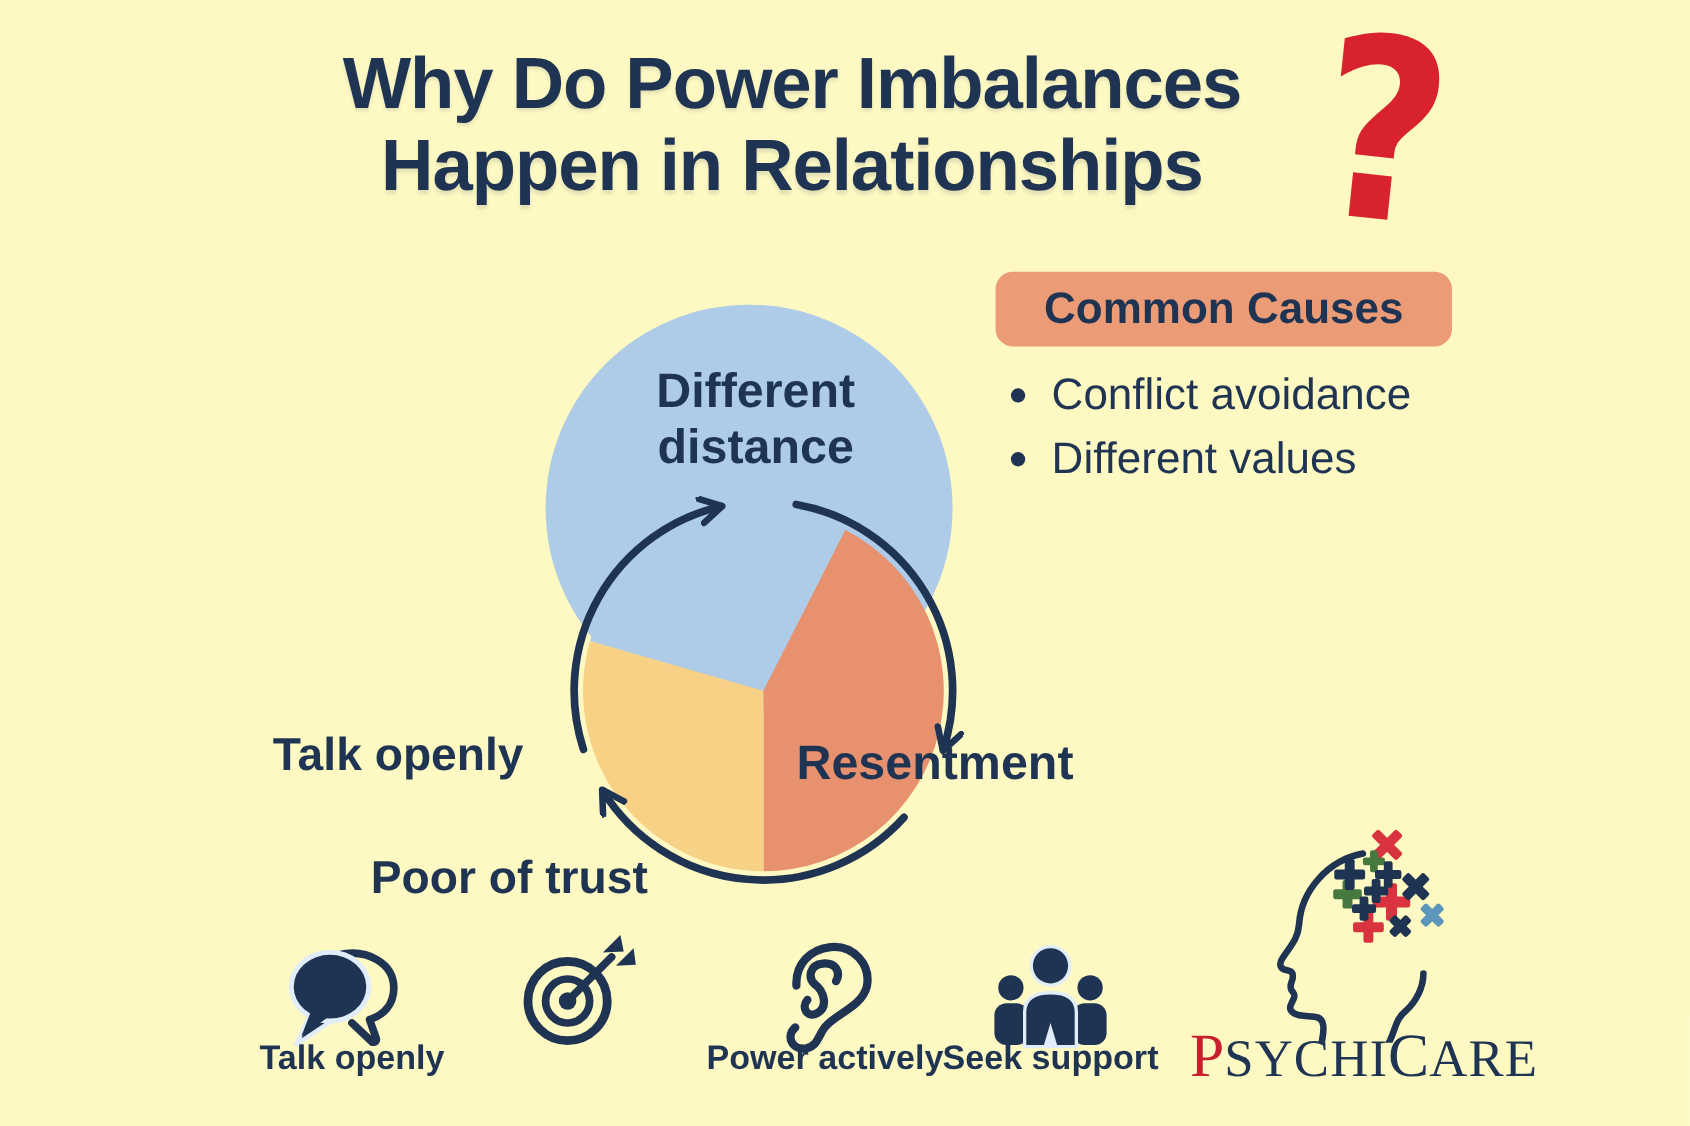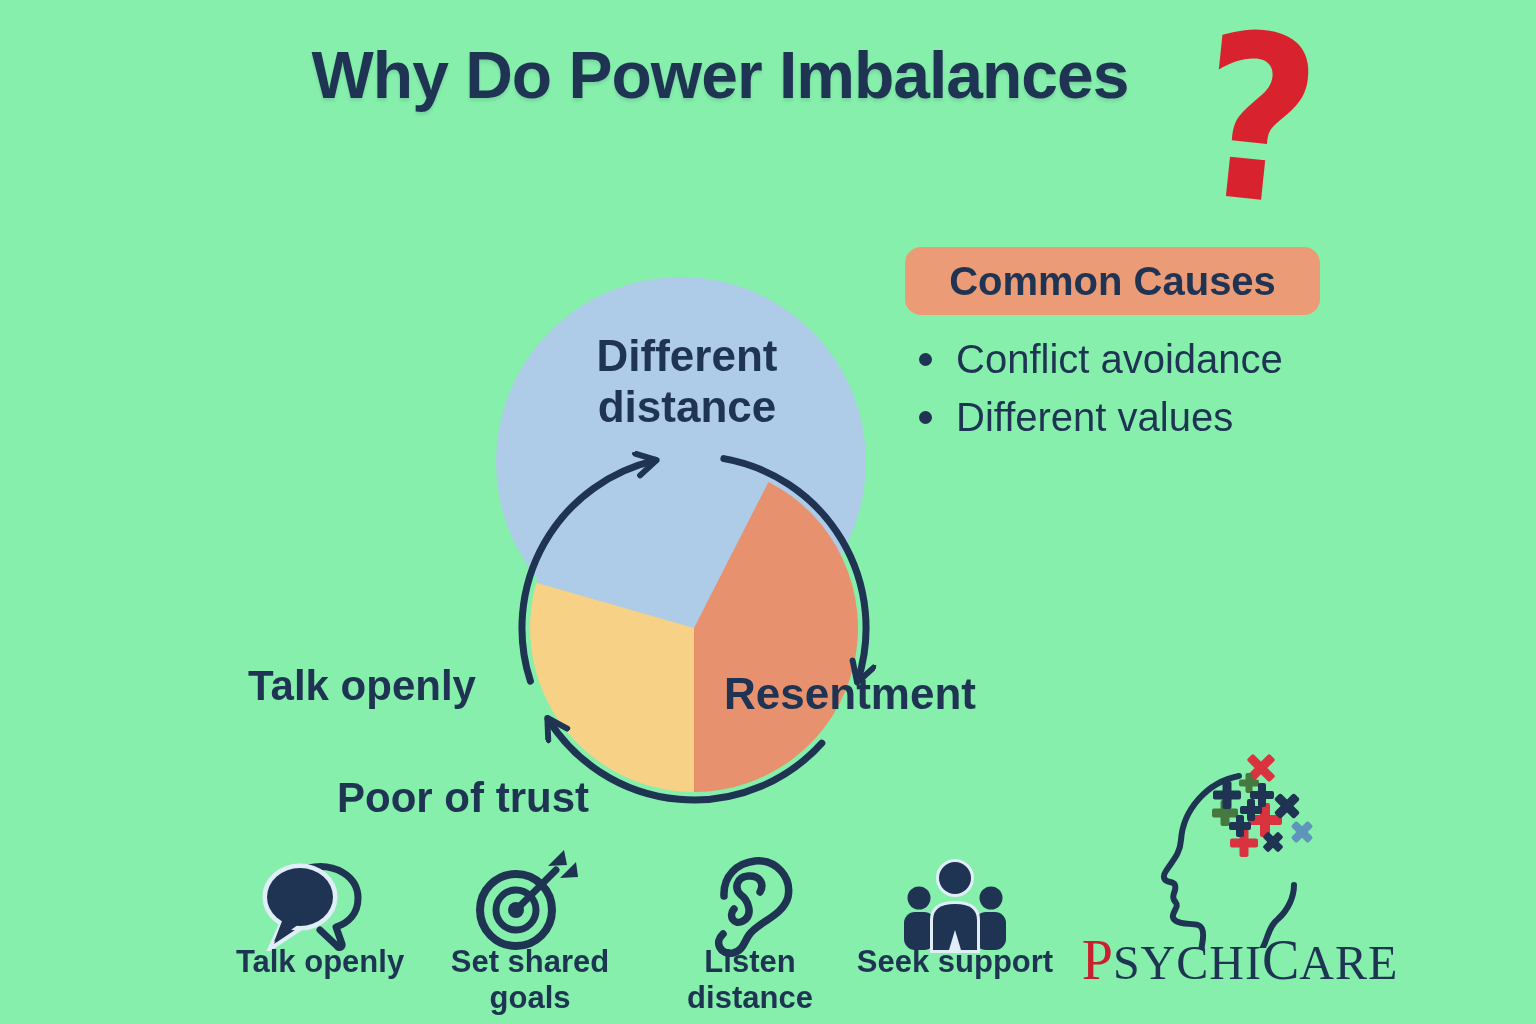--- a/index.html
+++ b/index.html
@@ -1,18 +1,18 @@
 <!DOCTYPE html>
 <html><head>
 <meta charset="utf-8">
 <style>
   html,body{margin:0;padding:0;}
   .canvas{
     position:relative;width:1536px;height:1024px;overflow:hidden;
-    background:#86efac;
+    background:#fef9c3;
     font-family:"Liberation Sans", sans-serif;
     color:#1e3452;
   }
   .abs{position:absolute;}
 
   
   .title{
     left:60px;top:38px;width:1320px;text-align:center;
     font-size:66px;font-weight:700;line-height:1.14;letter-spacing:-1px;
     color:#1e3452;text-shadow:0 3px 3px rgba(30,52,82,0.12);
@@ -62,20 +62,21 @@
   .brand .small{font-size:48px;letter-spacing:1px;}
   .brand .red{color:#c9202f;}
 </style>
 </head>
 <body>
 
 <div class="canvas">
 
   <div class="abs title">
     <div>Why Do Power Imbalances</div>
+    <div>Happen in Relationships</div>
   </div>
   <div class="abs qmark">?</div>
 
 
   <svg class="abs cycle-svg" width="520" height="560" viewBox="0 0 520 560">
     <defs>
       <marker id="ah" markerWidth="6" markerHeight="6" refX="3.0" refY="1.9" orient="auto" markerUnits="strokeWidth">
         <path d="M0.4,0.3 L3.2,1.9 L0.4,3.5" fill="none" stroke="#1e3452" stroke-width="0.85" stroke-linecap="round" stroke-linejoin="round"></path>
       </marker>
     </defs>
@@ -135,22 +136,21 @@
     <circle cx="19" cy="40" r="11.5" fill="#1e3452"></circle>
     <rect x="4" y="54" width="31" height="38" rx="11" fill="#1e3452"></rect>
     <circle cx="91" cy="40" r="11.5" fill="#1e3452"></circle>
     <rect x="75" y="54" width="31" height="38" rx="11" fill="#1e3452"></rect>
     <circle cx="55" cy="20" r="16" fill="#1e3452" stroke="#e1edf8" stroke-width="6" paint-order="stroke"></circle>
     <path d="M 33,92 L 33,62 Q 33,46 55,46 Q 77,46 77,62 L 77,92 Z" fill="#1e3452" stroke="#e1edf8" stroke-width="6" paint-order="stroke"></path>
     <polygon points="49,92 55,72 61,92" fill="#e1edf8"></polygon>
   </svg>
 
   <div class="tip-caption cap-1">Talk openly</div>
-  <div class="tip-caption cap-2">Set shared goals</div>
-  <div class="tip-caption cap-3">Listen distance</div>
+  <div class="tip-caption cap-3">Power actively</div>
   <div class="tip-caption cap-4">Seek support</div>
 
   <svg class="abs" style="left:1143px;top:748px" width="240" height="200" viewBox="0 0 240 200">
     <path d="M 96,28 C 64,34 40,62 38,92 C 37,106 30,112 23,123 C 19,129 21,133 27,134 C 32,135 33,137 32,142 C 31,146 29,148 31,152 C 33,155 35,156 33,160 C 31,165 27,169 33,173 C 39,177 49,175 55,177 C 61,179 61,187 59,197 C 57,209 65,219 79,219 C 95,219 111,213 119,201 C 125,191 125,179 135,171 C 145,162 151,149 151,137" fill="none" stroke="#1e3452" stroke-width="6" stroke-linecap="round"></path>
     <g fill="#d8333f">
       <g transform="translate(118,20) rotate(45)">
           <rect x="-16" y="-4.5" width="32" height="9" rx="2"></rect>
           <rect x="-4.5" y="-16" width="9" height="32" rx="2"></rect>
         </g>
       <g transform="translate(122,72)">

